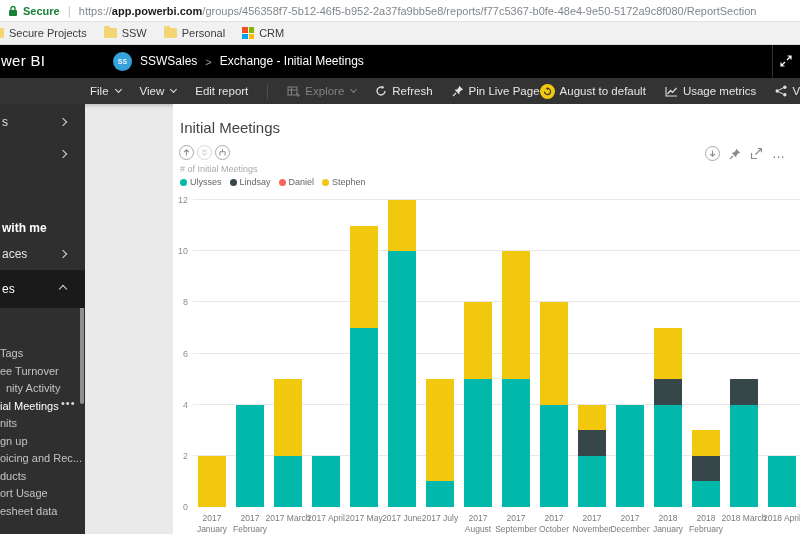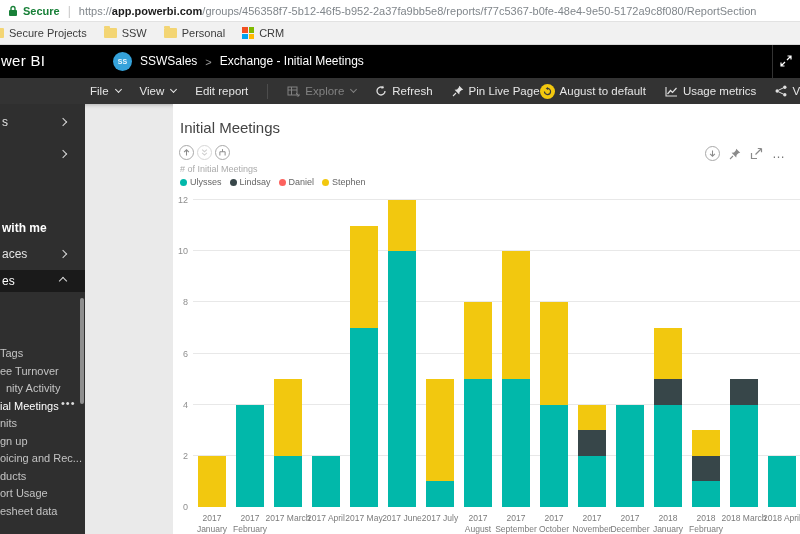--- a/index.html
+++ b/index.html
@@ -45,21 +45,21 @@
   .tb-btn.disabled { color:#828282; }
   .tb-sep { width:1px; height:15px; background:#4d4d4d; }
   .caret { width:5px; height:5px; border-right:1.4px solid currentColor; border-bottom:1.4px solid currentColor;
            transform:rotate(45deg); display:inline-block; margin-bottom:3px; margin-left:2px; }
   .reset-circle { width:15px; height:15px; border-radius:50%; background:#f2c80f; display:flex; align-items:center; justify-content:center; }
 
   
   .sidebar { position:absolute; top:104px; left:0; width:85px; height:430px; background:#2f2f2f; overflow:hidden; }
   .nav-row { position:absolute; left:0; width:85px; height:20px; display:flex; align-items:center; color:#e3e3e3; font-size:12px; }
   .nav-row .lbl { margin-left:2px; white-space:nowrap; }
-  .nav-row.expanded { background:#1a1a1a; height:22px; color:#fff; }
+  .nav-row.expanded { background:#1a1a1a; height:38px; color:#fff; }
   .nav-row.section { font-weight:bold; color:#fff; }
   .chev { width:6px; height:6px; display:inline-block; position:absolute; left:60px; }
   .chev-right { border-top:1.6px solid #d8d8d8; border-right:1.6px solid #d8d8d8; transform:rotate(45deg); }
   .chev-up { border-top:1.6px solid #d8d8d8; border-left:1.6px solid #d8d8d8; transform:rotate(45deg); }
   .side-item { position:absolute; left:0; width:85px; height:15px; color:#c3c3c3; font-size:11px; white-space:nowrap; }
   .side-item.active { color:#ffffff; }
   .side-item .dots { position:absolute; left:61px; top:-3px; letter-spacing:1px; color:#dcdcdc; }
   .side-scroll { position:absolute; right:1px; top:194px; width:4px; height:106px; background:#8f8f8f; border-radius:2px; }
 
   

